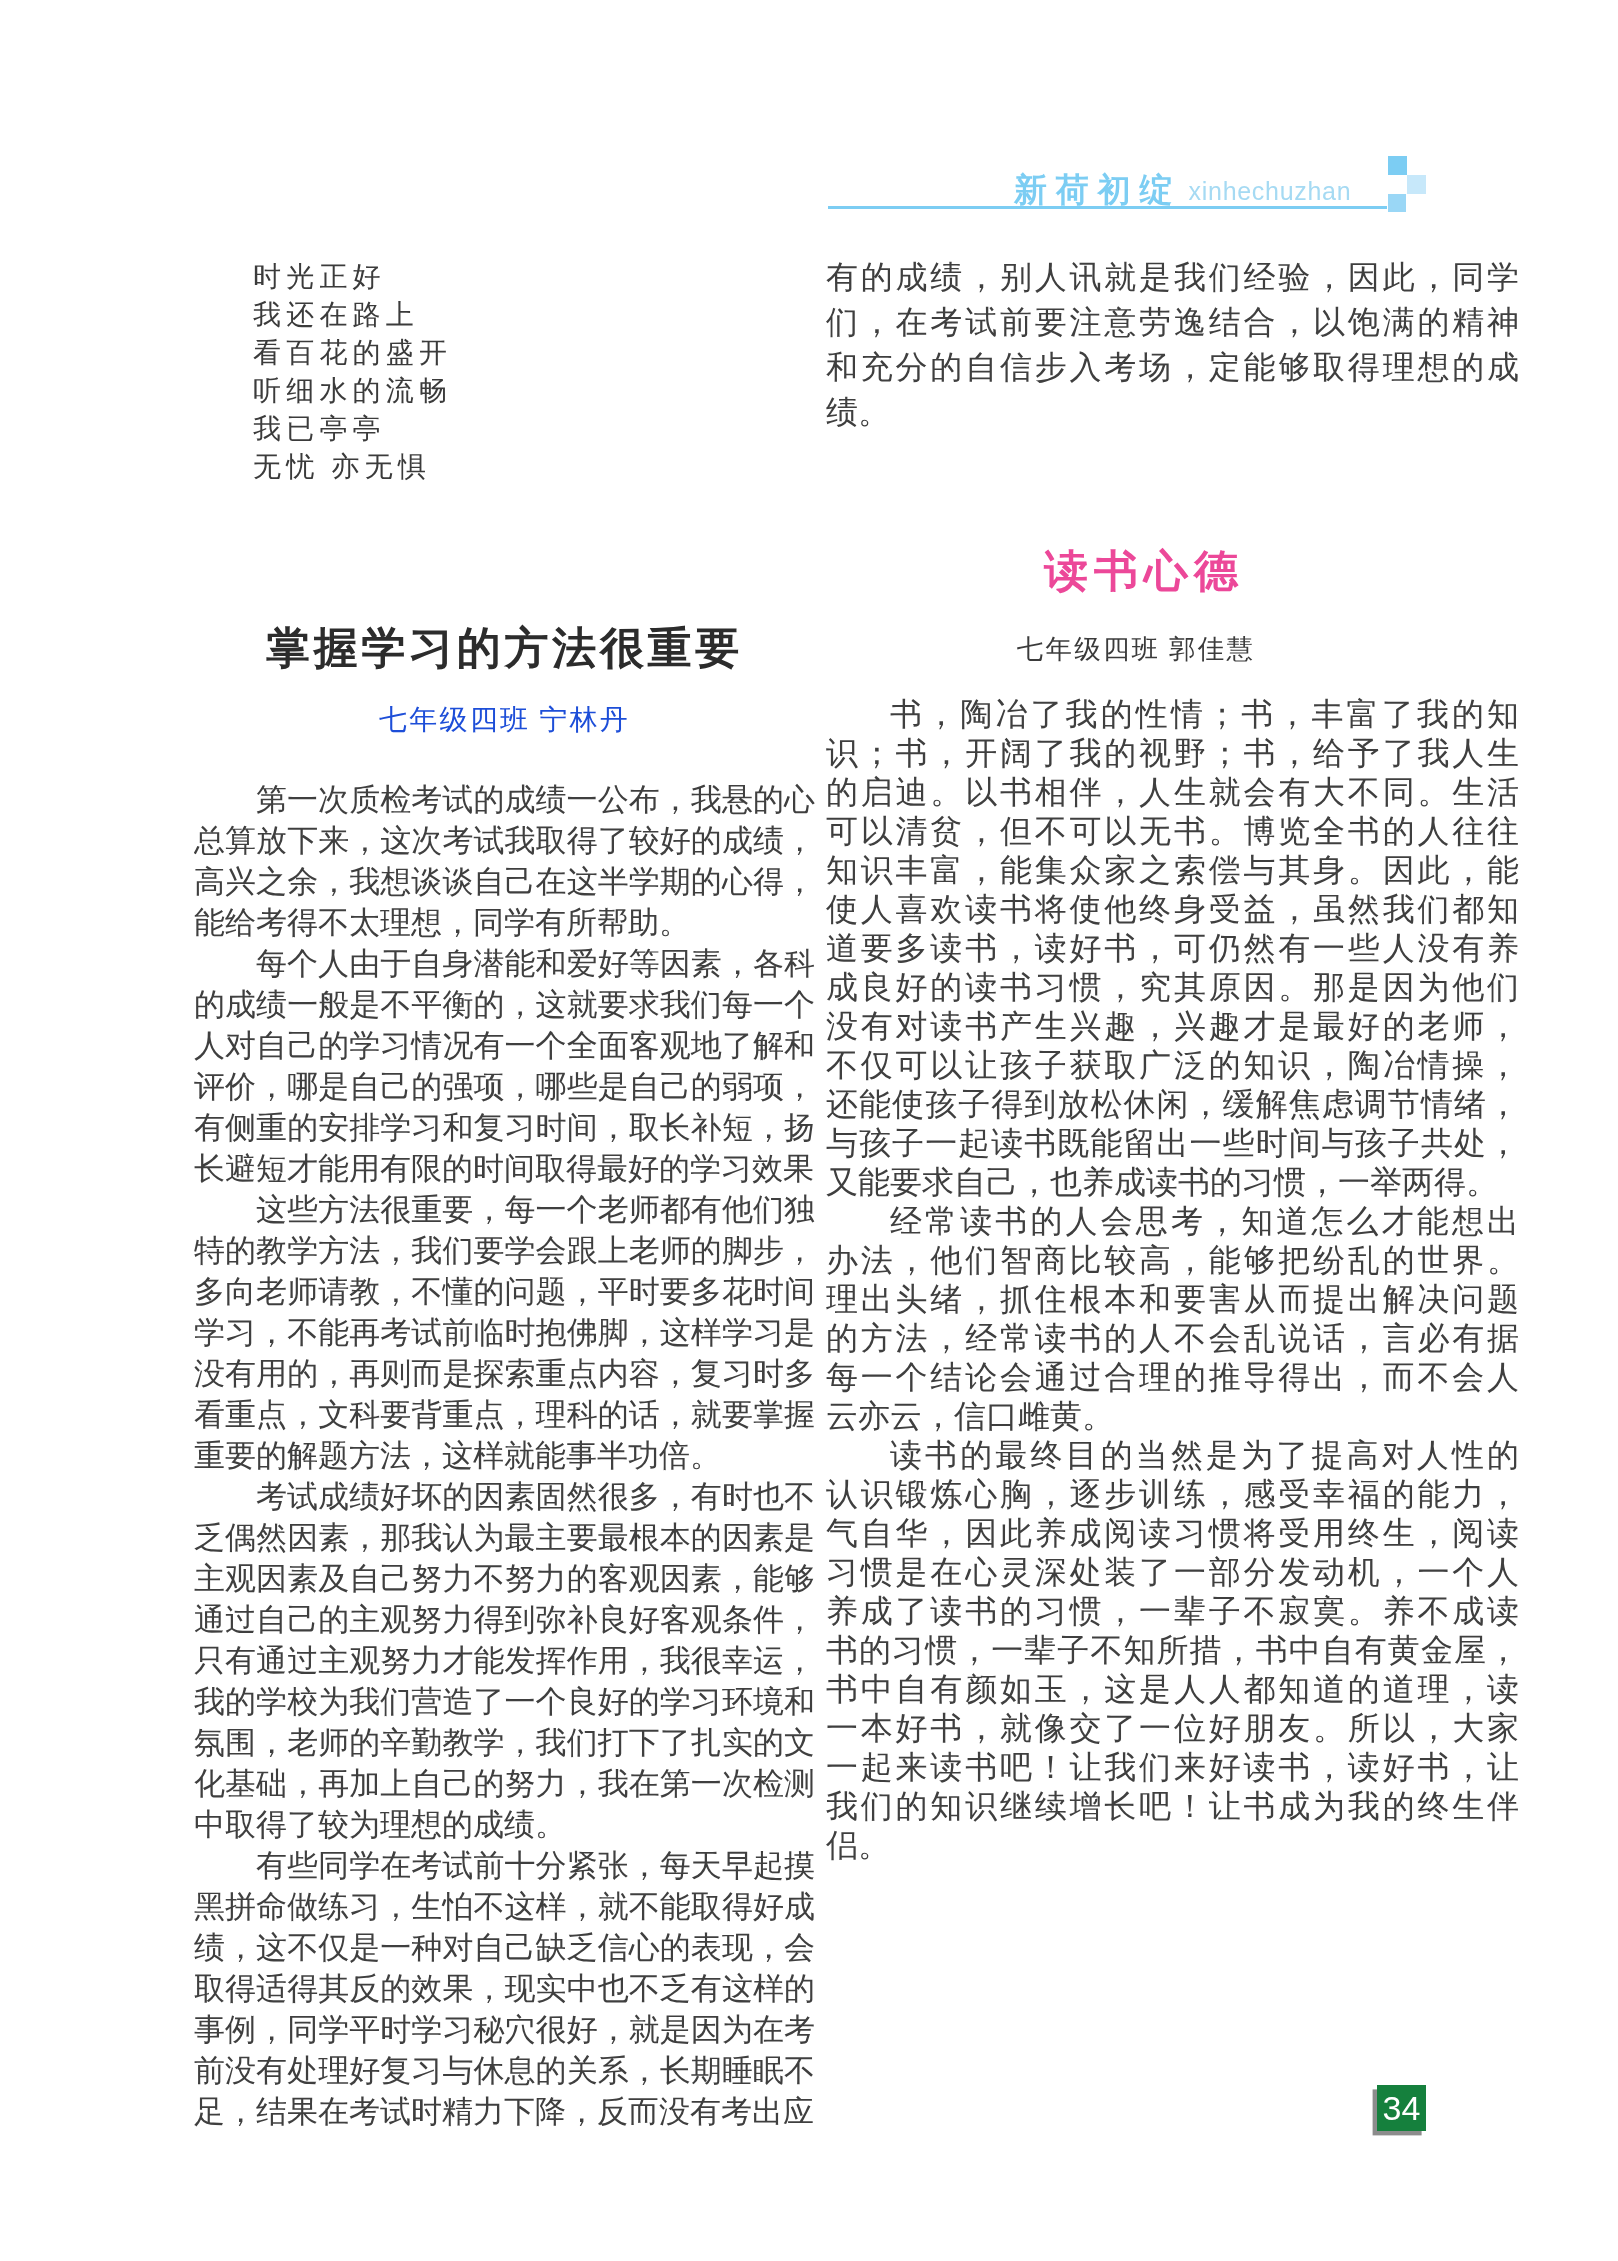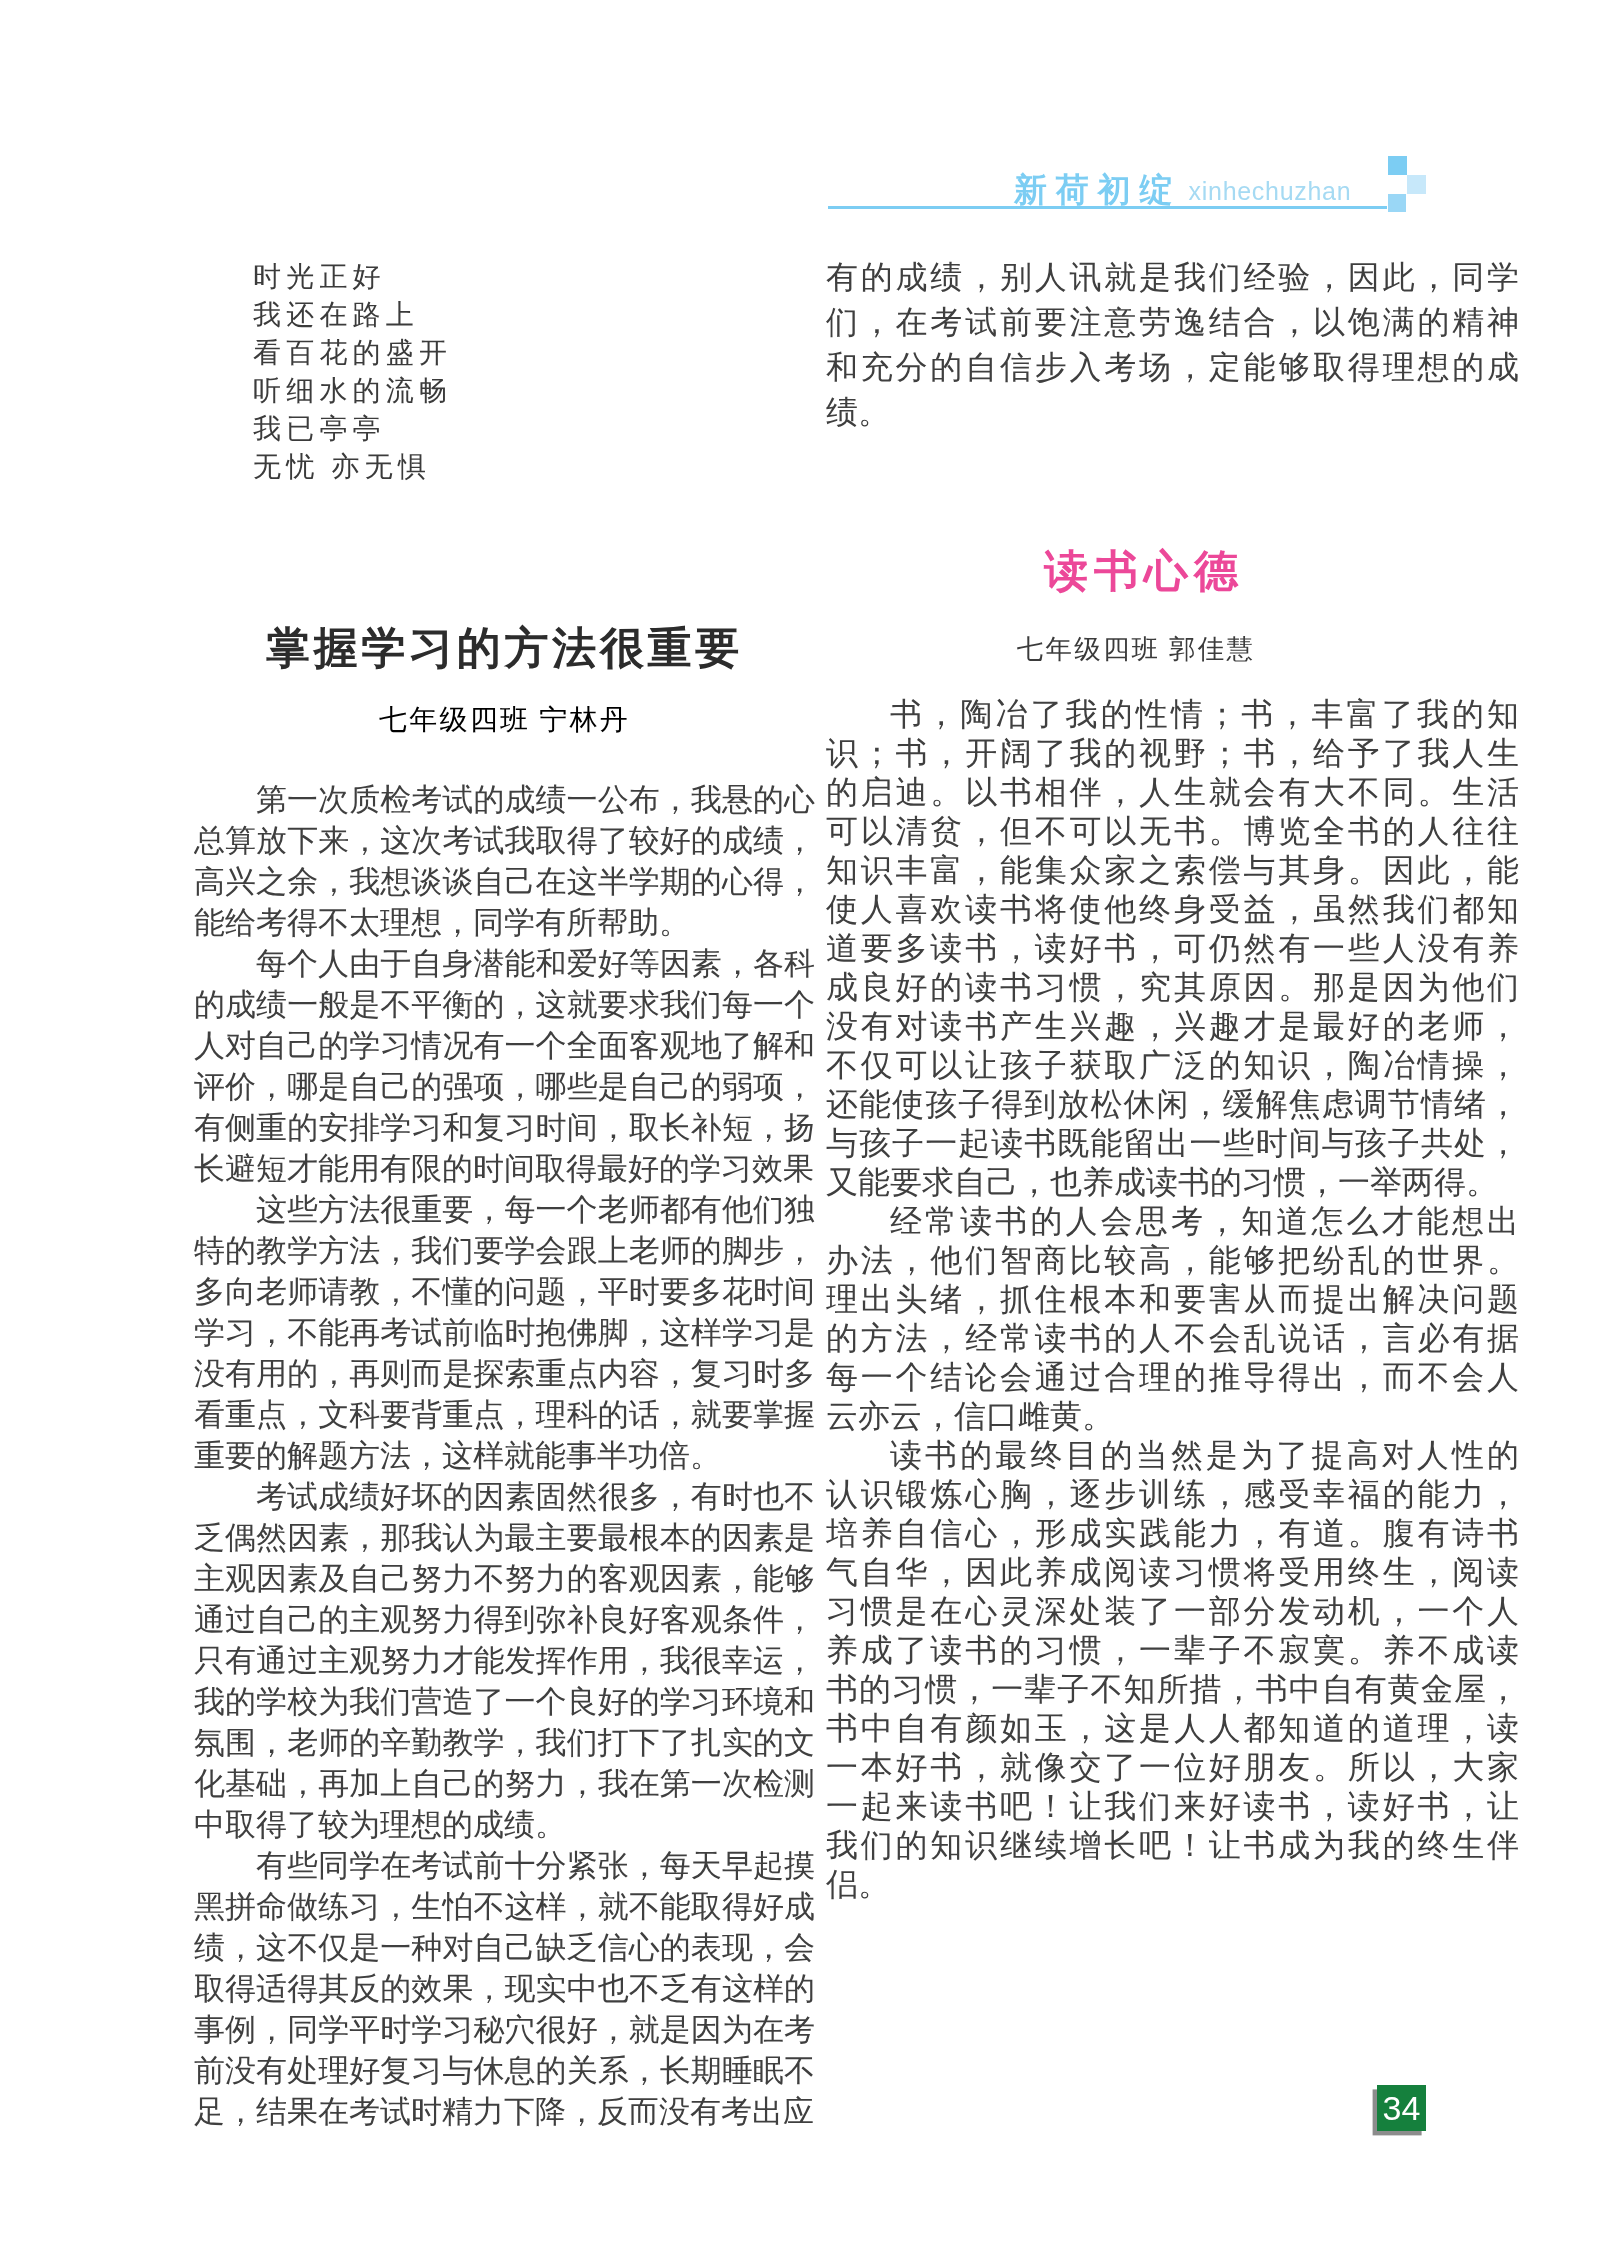--- a/index.html
+++ b/index.html
@@ -57,21 +57,21 @@
     font-size:32px;line-height:45px;color:#3f3f3f;
   }
   
   .ltitle{
     position:absolute;left:194px;top:623px;width:621px;margin:0;
     text-align:center;font-size:44px;font-weight:bold;color:#2c2c2c;
     letter-spacing:3.7px;line-height:1.2;
   }
   .lauthor{
     position:absolute;left:194px;top:701px;width:621px;
-    text-align:center;font-size:28px;color:#000000;letter-spacing:2.2px;
+    text-align:center;font-size:28px;color:#1d4ed8;letter-spacing:2.2px;
   }
   .lbody{
     position:absolute;left:194px;top:779px;width:621px;
     font-size:31px;line-height:41px;color:#3f3f3f;
   }
   
   .rtitle{
     position:absolute;left:834px;top:546px;width:620px;margin:0;
     text-align:center;font-size:44px;font-weight:bold;color:#ec4899;
     letter-spacing:5.9px;line-height:1.2;
@@ -197,21 +197,20 @@
         <div class="line">经常读书的人会思考，知道怎么才能想出</div>
         <div class="line">办法，他们智商比较高，能够把纷乱的世界。</div>
         <div class="line">理出头绪，抓住根本和要害从而提出解决问题</div>
         <div class="line">的方法，经常读书的人不会乱说话，言必有据</div>
         <div class="line">每一个结论会通过合理的推导得出，而不会人</div>
         <div class="line">云亦云，信口雌黄。</div>
       </div>
       <div class="para">
         <div class="line">读书的最终目的当然是为了提高对人性的</div>
         <div class="line">认识锻炼心胸，逐步训练，感受幸福的能力，</div>
-        <div class="line">培养自信心，形成实践能力，有道。腹有诗书</div>
         <div class="line">气自华，因此养成阅读习惯将受用终生，阅读</div>
         <div class="line">习惯是在心灵深处装了一部分发动机，一个人</div>
         <div class="line">养成了读书的习惯，一辈子不寂寞。养不成读</div>
         <div class="line">书的习惯，一辈子不知所措，书中自有黄金屋，</div>
         <div class="line">书中自有颜如玉，这是人人都知道的道理，读</div>
         <div class="line">一本好书，就像交了一位好朋友。所以，大家</div>
         <div class="line">一起来读书吧！让我们来好读书，读好书，让</div>
         <div class="line">我们的知识继续增长吧！让书成为我的终生伴</div>
         <div class="line">侣。</div>
       </div>

